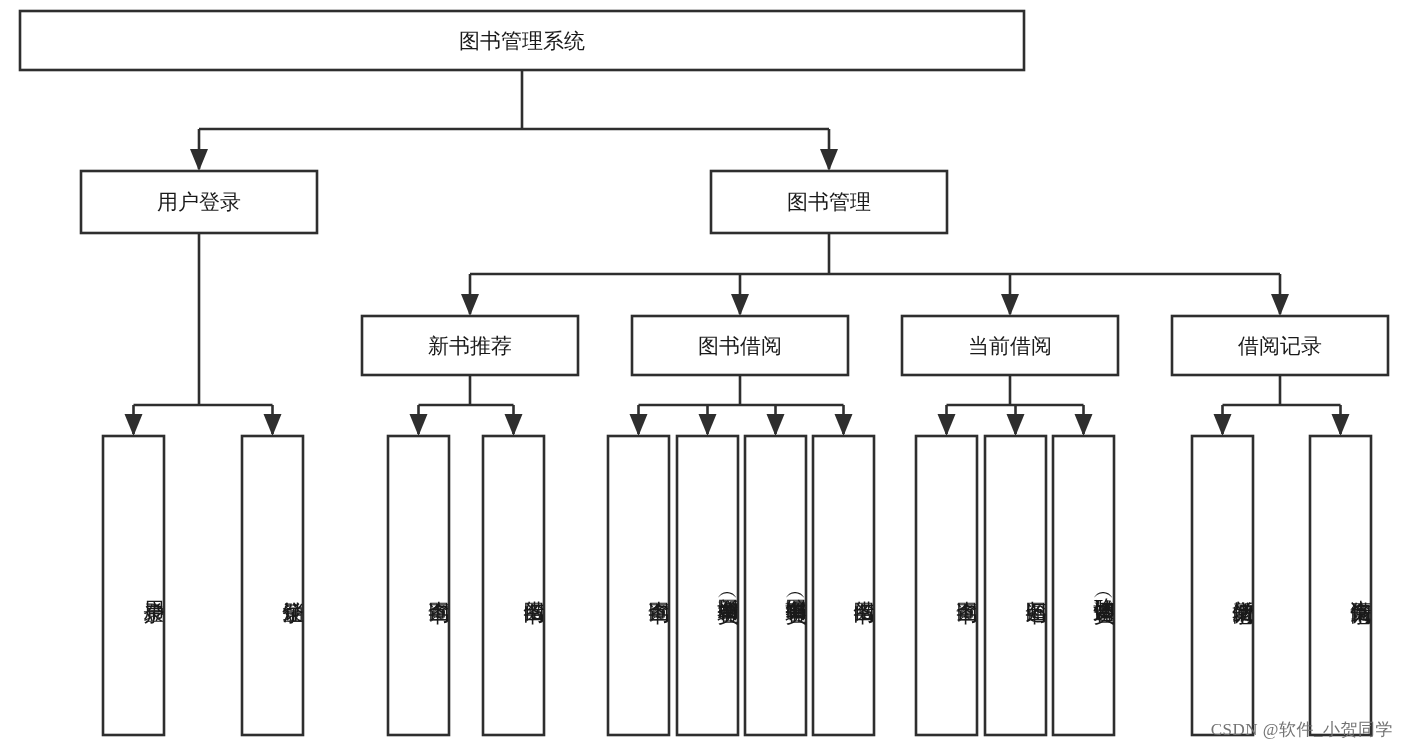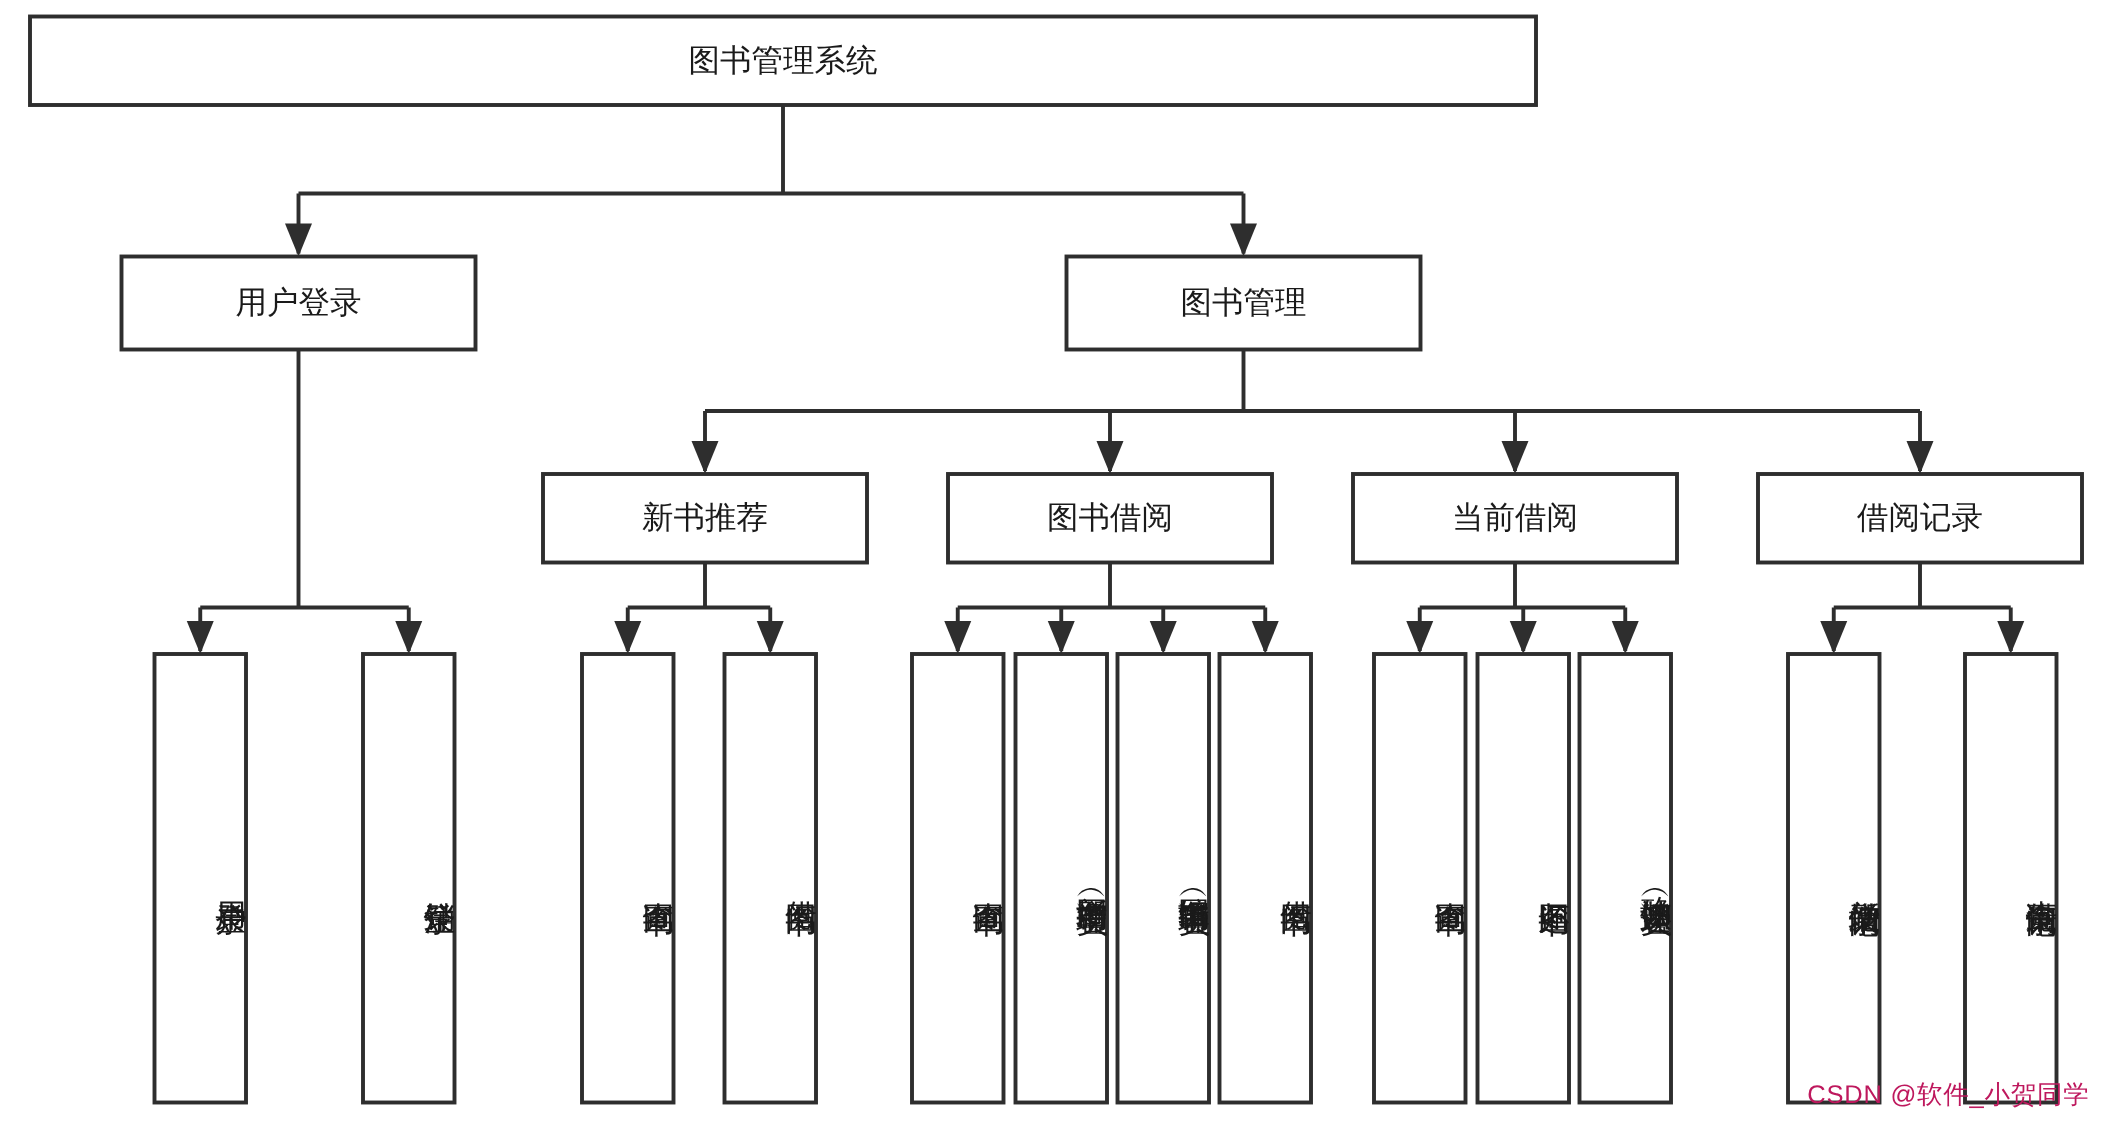--- a/index.html
+++ b/index.html
@@ -62,23 +62,23 @@
     line-height: 1.0;
     color: #1a1a1a;
     letter-spacing: 1px;
     white-space: nowrap;
     pointer-events: none;
   }
   .watermark {
     position: absolute;
     right: 12px;
     bottom: 6px;
-    font-family: Liberation Sans, sans-serif;
+    font-family: Liberation Serif, serif;
     font-size: 17px;
-    color: #be185d;
+    color: #737373;
     letter-spacing: 0.5px;
     user-select: none;
   }
 </style>
 </head>
 <body>
 
 <div id="diagram-root">
 
   <svg id="flowchart" viewBox="0 0 1405 747">

